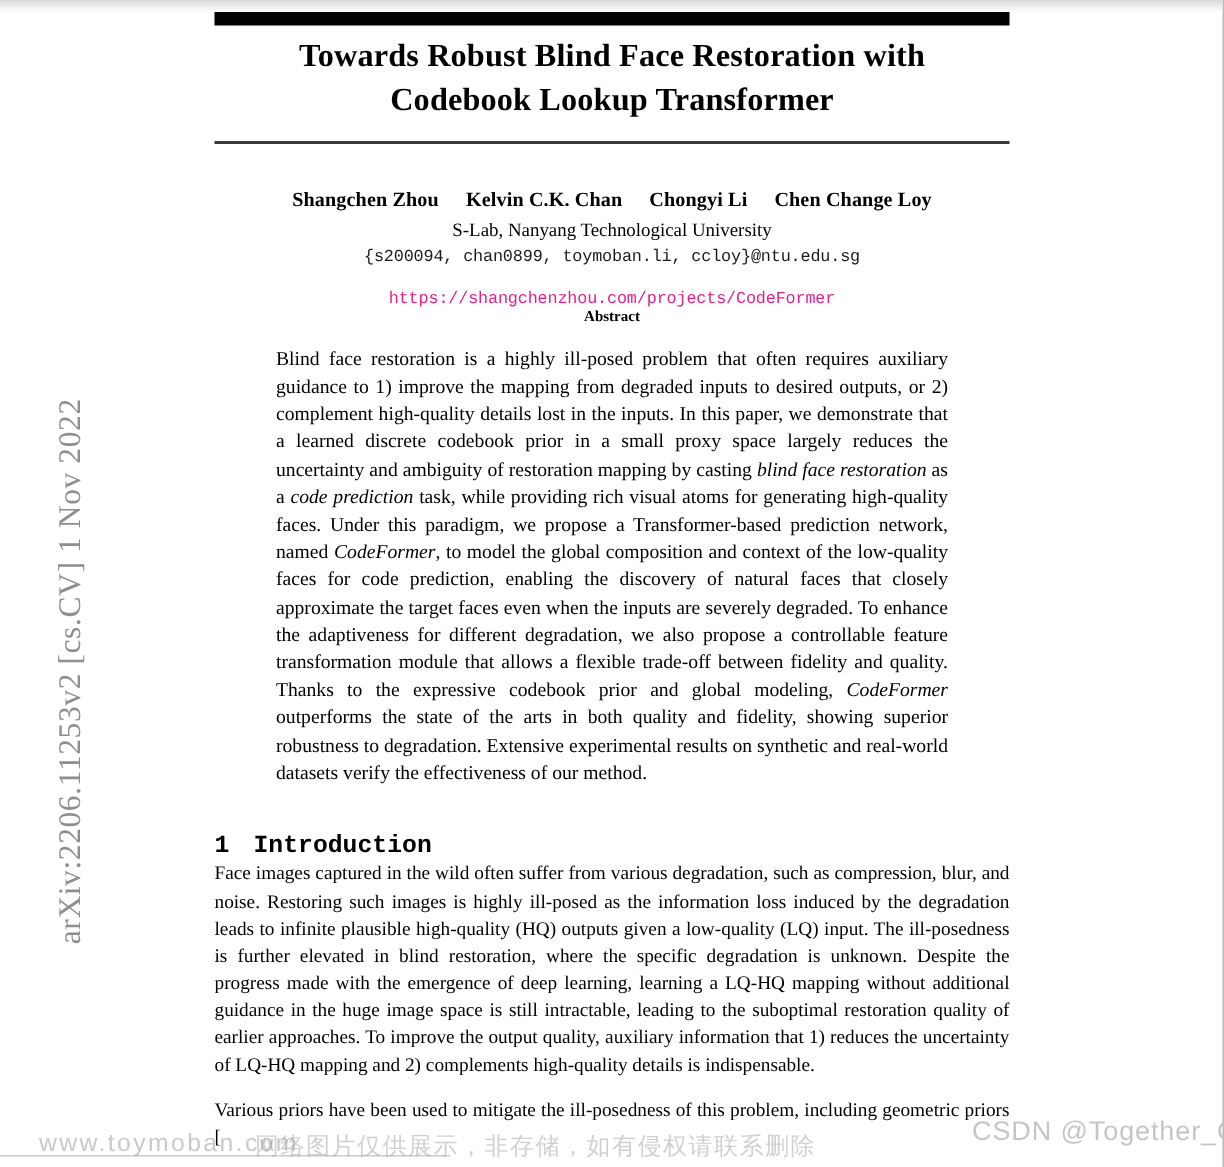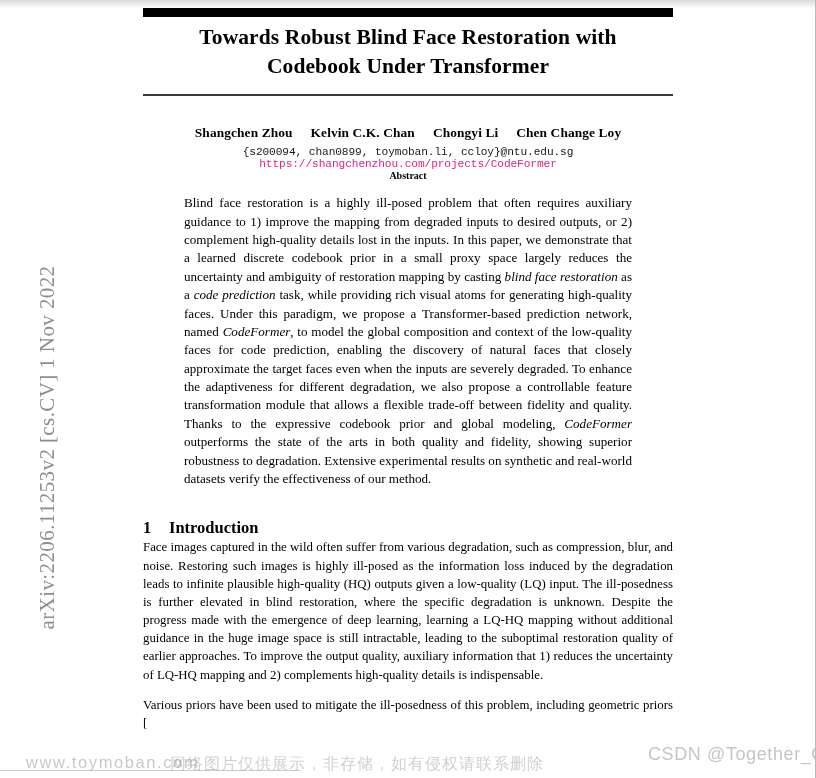--- a/index.html
+++ b/index.html
@@ -98,21 +98,21 @@
   }
   .emails {
     margin-top: 5px;
     text-align: center;
     font-family: "Liberation Mono", "DejaVu Sans Mono", monospace;
     font-size: 11.2px;
     color: #1a1a1a;
     letter-spacing: -0.1px;
   }
   .proj-url {
-    margin-top: 0;
+    margin-top: 16px;
     text-align: center;
     font-family: "Liberation Mono", "DejaVu Sans Mono", monospace;
     font-size: 11.2px;
     color: #e0218a;
     letter-spacing: -0.1px;
   }
 
   .abstract-head {
     text-align: center;
     font-size: 10px;
@@ -124,20 +124,21 @@
     line-height: 1.405;
     text-align: justify;
     text-justify: inter-word;
     hyphens: none;
   }
 
   .section-head {
     margin-top: 30px;
     font-size: 16.5px;
     font-weight: bold;
+    font-family: Liberation Mono, monospace;
   }
   .section-head .num {
     display: inline-block;
     width: 26px;
   }
 
   .body-para {
     font-size: 12.85px;
     line-height: 1.415;
     text-align: justify;
@@ -196,29 +197,30 @@
 
   <div class="top-gradient"></div>
   <div class="head-bar"></div>
 
   <div class="arxiv-stamp">arXiv:2206.11253v2  [cs.CV]  1 Nov 2022</div>
 
   <div class="content">
 
     <div class="title">
       <div>Towards Robust Blind Face Restoration with</div>
-      <div>Codebook Under Transformer</div>
+      <div>Codebook Lookup Transformer</div>
     </div>
 
     <hr class="rule">
 
     <div class="authors">
       <span class="au">Shangchen Zhou</span><span class="au">Kelvin C.K. Chan</span><span class="au">Chongyi Li</span><span class="au">Chen Change Loy</span>
     </div>
 
+    <div class="affil">S-Lab, Nanyang Technological University</div>
     <div class="emails">{s200094, chan0899, toymoban.li, ccloy}@ntu.edu.sg</div>
     <div class="proj-url">https://shangchenzhou.com/projects/CodeFormer</div>
 
     <div class="abstract-head">Abstract</div>
 
     <div class="abstract-body"><span>Blind face restoration is a highly ill-posed problem that often requires auxiliary guidance to 1) improve the mapping from degraded inputs to desired outputs, or 2) complement high-quality details lost in the inputs. In this paper, we demonstrate that a learned discrete codebook prior in a small proxy space largely reduces the uncertainty and ambiguity of restoration mapping by casting </span><i>blind face restoration</i><span> as a </span><i>code prediction</i><span> task, while providing rich visual atoms for generating high-quality faces. Under this paradigm, we propose a Transformer-based prediction network, named </span><i>CodeFormer</i><span>, to model the global composition and context of the low-quality faces for code prediction, enabling the discovery of natural faces that closely approximate the target faces even when the inputs are severely degraded. To enhance the adaptiveness for different degradation, we also propose a controllable feature transformation module that allows a flexible trade-off between fidelity and quality. Thanks to the expressive codebook prior and global modeling, </span><i>CodeFormer</i><span> outperforms the state of the arts in both quality and fidelity, showing superior robustness to degradation. Extensive experimental results on synthetic and real-world datasets verify the effectiveness of our method.</span></div>
 
     <div class="section-head"><span class="num">1</span><span>Introduction</span></div>
 
     <div class="body-para">Face images captured in the wild often suffer from various degradation, such as compression, blur, and noise. Restoring such images is highly ill-posed as the information loss induced by the degradation leads to infinite plausible high-quality (HQ) outputs given a low-quality (LQ) input. The ill-posedness is further elevated in blind restoration, where the specific degradation is unknown. Despite the progress made with the emergence of deep learning, learning a LQ-HQ mapping without additional guidance in the huge image space is still intractable, leading to the suboptimal restoration quality of earlier approaches. To improve the output quality, auxiliary information that 1) reduces the uncertainty of LQ-HQ mapping and 2) complements high-quality details is indispensable.</div>

